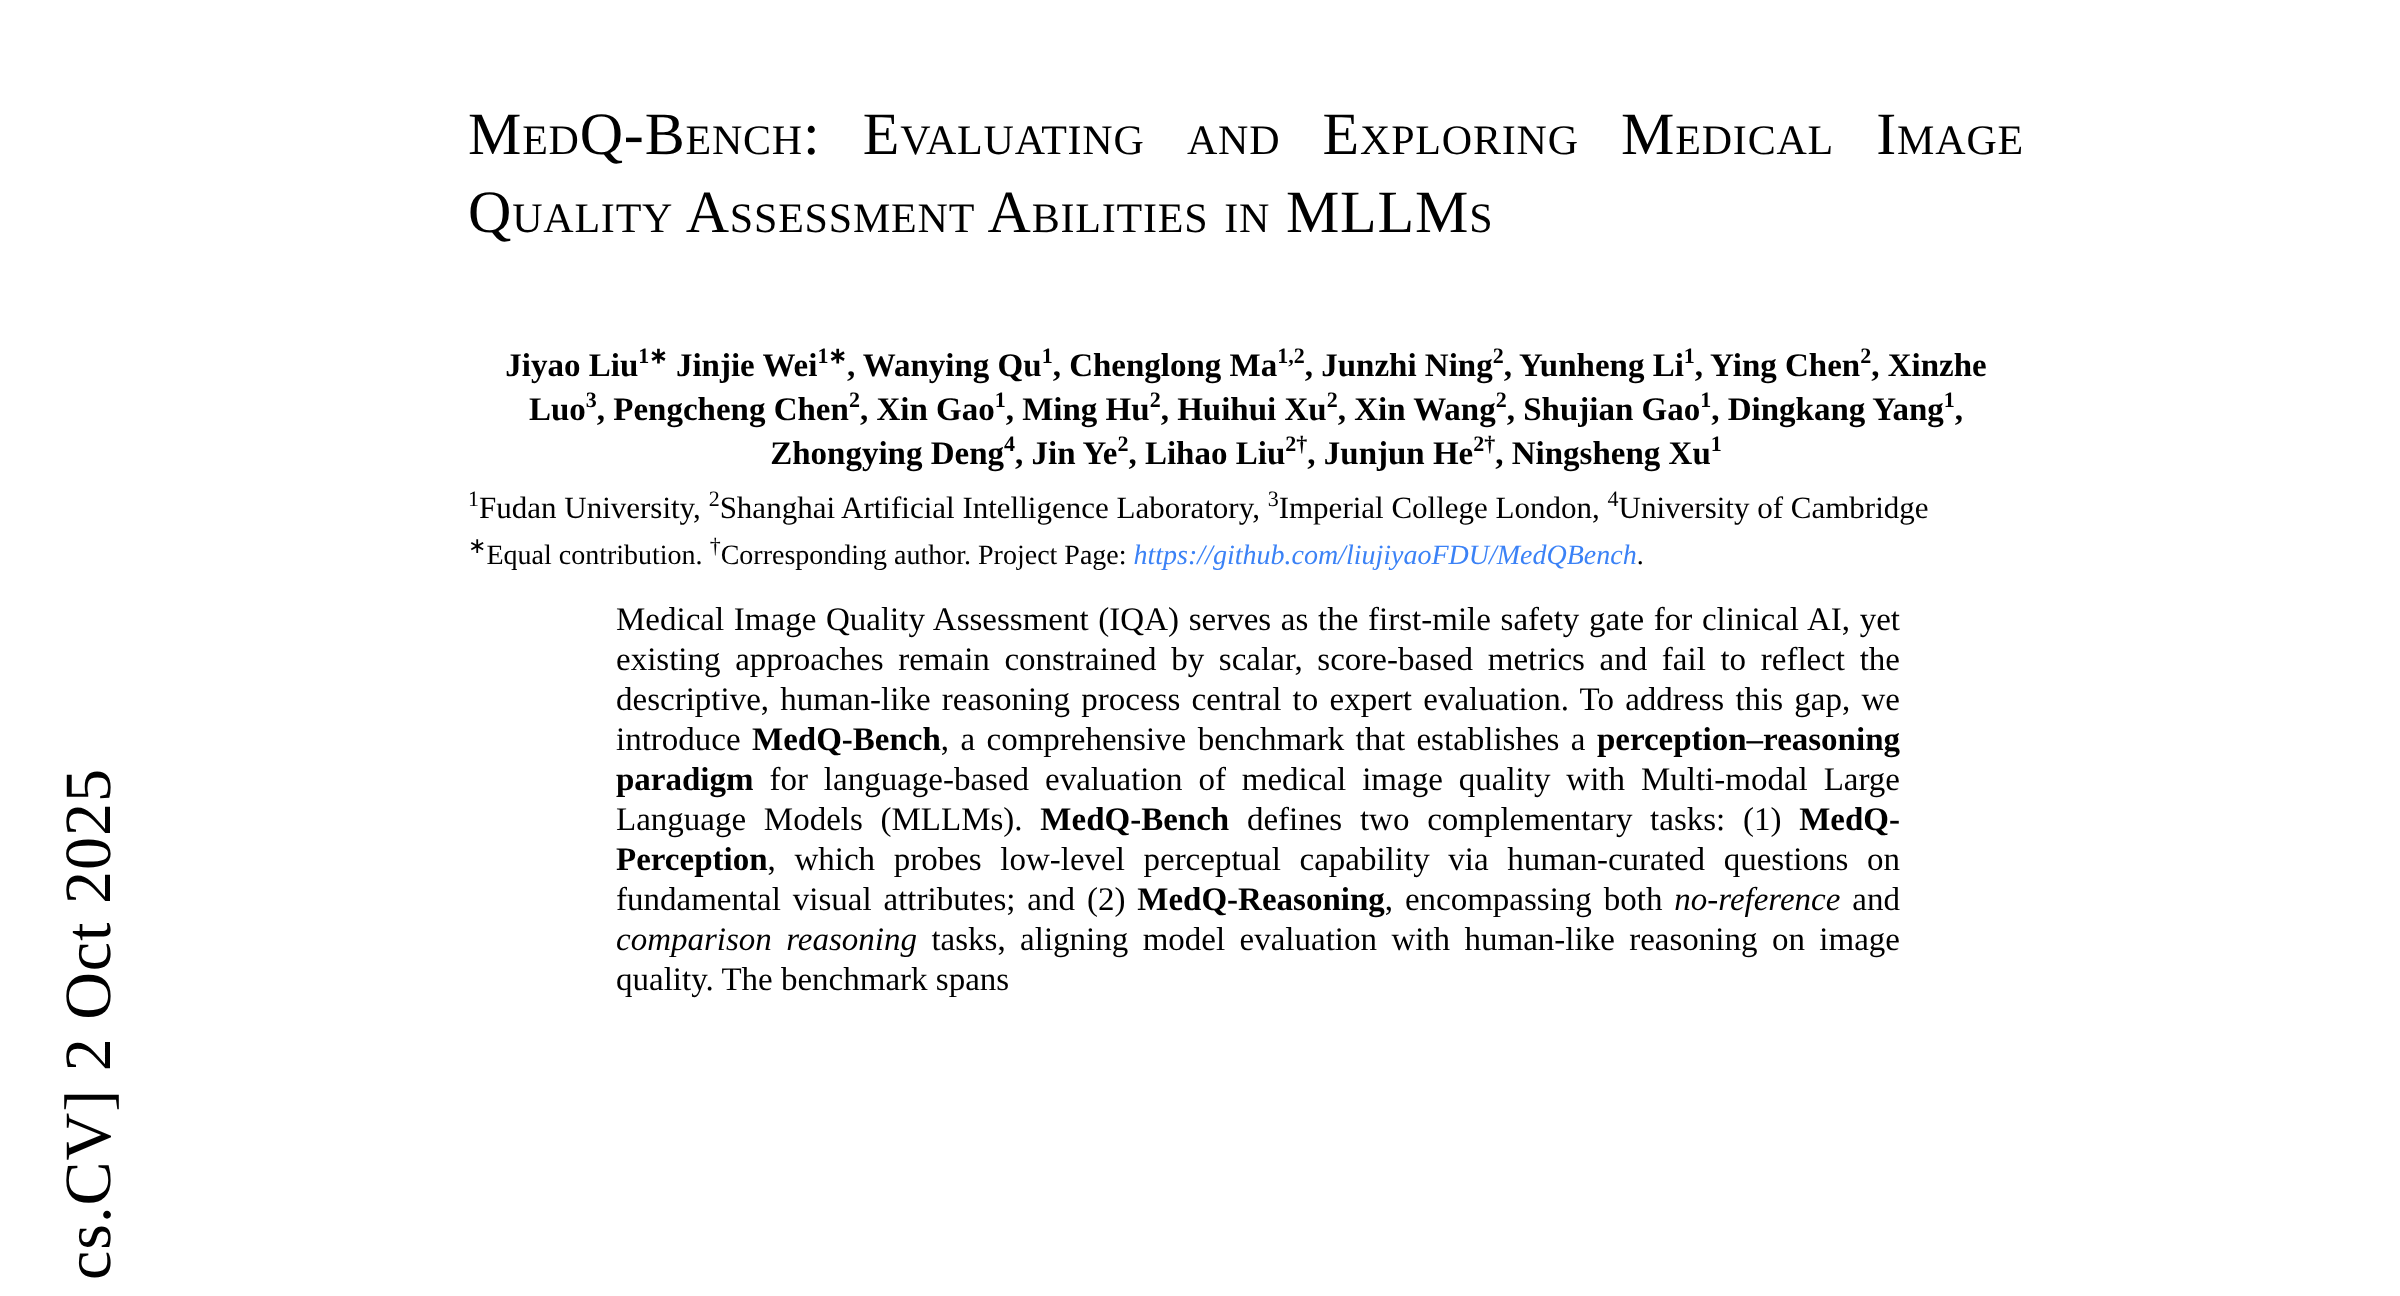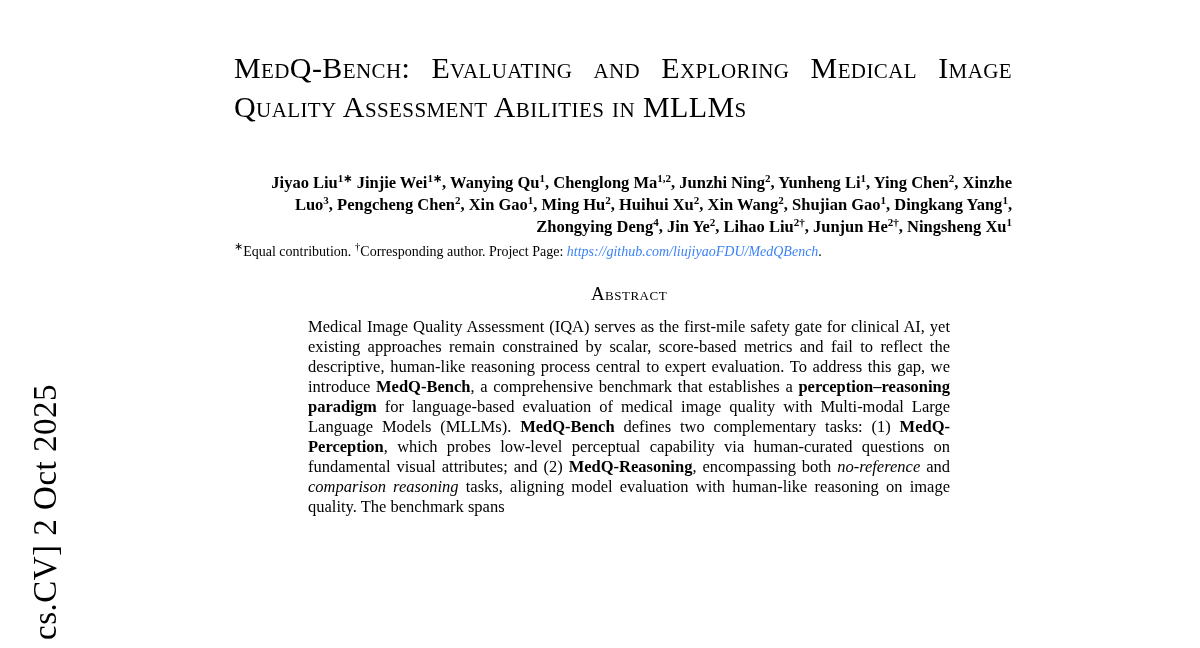--- a/index.html
+++ b/index.html
@@ -54,21 +54,21 @@
     font-variant: small-caps;
     letter-spacing: 0.4px;
     width: 778px;
   }
   .authors {
     margin-top: 46px;
     font-size: 16.5px;
     line-height: 22px;
     font-weight: bold;
     width: 778px;
-    text-align: right;
+    text-align: center;
   }
   .authors sup, .affil sup, .note sup {
     font-size: 11px;
     font-weight: bold;
     vertical-align: super;
     line-height: 0;
   }
   .affil {
     margin-top: 6px;
     font-size: 15.5px;
@@ -109,22 +109,22 @@
 <body>
 
 <div class="arxiv-stamp">cs.CV]  2 Oct 2025</div>
 
 <div class="page">
 
   <h1 class="title">MedQ-Bench: Evaluating and Exploring Medical Image Quality Assessment Abilities in MLLMs</h1>
 
   <div class="authors">Jiyao Liu<sup>1∗</sup> Jinjie Wei<sup>1∗</sup>, Wanying Qu<sup>1</sup>, Chenglong Ma<sup>1,2</sup>, Junzhi Ning<sup>2</sup>, Yunheng Li<sup>1</sup>, Ying Chen<sup>2</sup>, Xinzhe Luo<sup>3</sup>, Pengcheng Chen<sup>2</sup>, Xin Gao<sup>1</sup>, Ming Hu<sup>2</sup>, Huihui Xu<sup>2</sup>, Xin Wang<sup>2</sup>, Shujian Gao<sup>1</sup>, Dingkang Yang<sup>1</sup>, Zhongying Deng<sup>4</sup>, Jin Ye<sup>2</sup>, Lihao Liu<sup>2†</sup>, Junjun He<sup>2†</sup>, Ningsheng Xu<sup>1</sup></div>
 
+  <div class="affil"><sup>1</sup>Fudan University, <sup>2</sup>Shanghai Artificial Intelligence Laboratory, <sup>3</sup>Imperial College London, <sup>4</sup>University of Cambridge</div>
 
   <div class="note">
     <span><sup>∗</sup>Equal contribution. <sup>†</sup>Corresponding author. Project Page: </span><a href="#">https://github.com/liujiyaoFDU/MedQBench</a><span>.</span>
   </div>
 
-  <div class="abstract-head">Abstract</div>
 
   <div class="abstract-body">Medical Image Quality Assessment (IQA) serves as the first-mile safety gate for clinical AI, yet existing approaches remain constrained by scalar, score-based metrics and fail to reflect the descriptive, human-like reasoning process central to expert evaluation. To address this gap, we introduce <b>MedQ-Bench</b>, a comprehensive benchmark that establishes a <b>perception–reasoning paradigm</b> for language-based evaluation of medical image quality with Multi-modal Large Language Models (MLLMs). <b>MedQ-Bench</b> defines two complementary tasks: (1) <b>MedQ-Perception</b>, which probes low-level perceptual capability via human-curated questions on fundamental visual attributes; and (2) <b>MedQ-Reasoning</b>, encompassing both <i>no-reference</i> and <i>comparison reasoning</i> tasks, aligning model evaluation with human-like reasoning on image quality. The benchmark spans</div>
 
 </div>
 
 </body></html>

